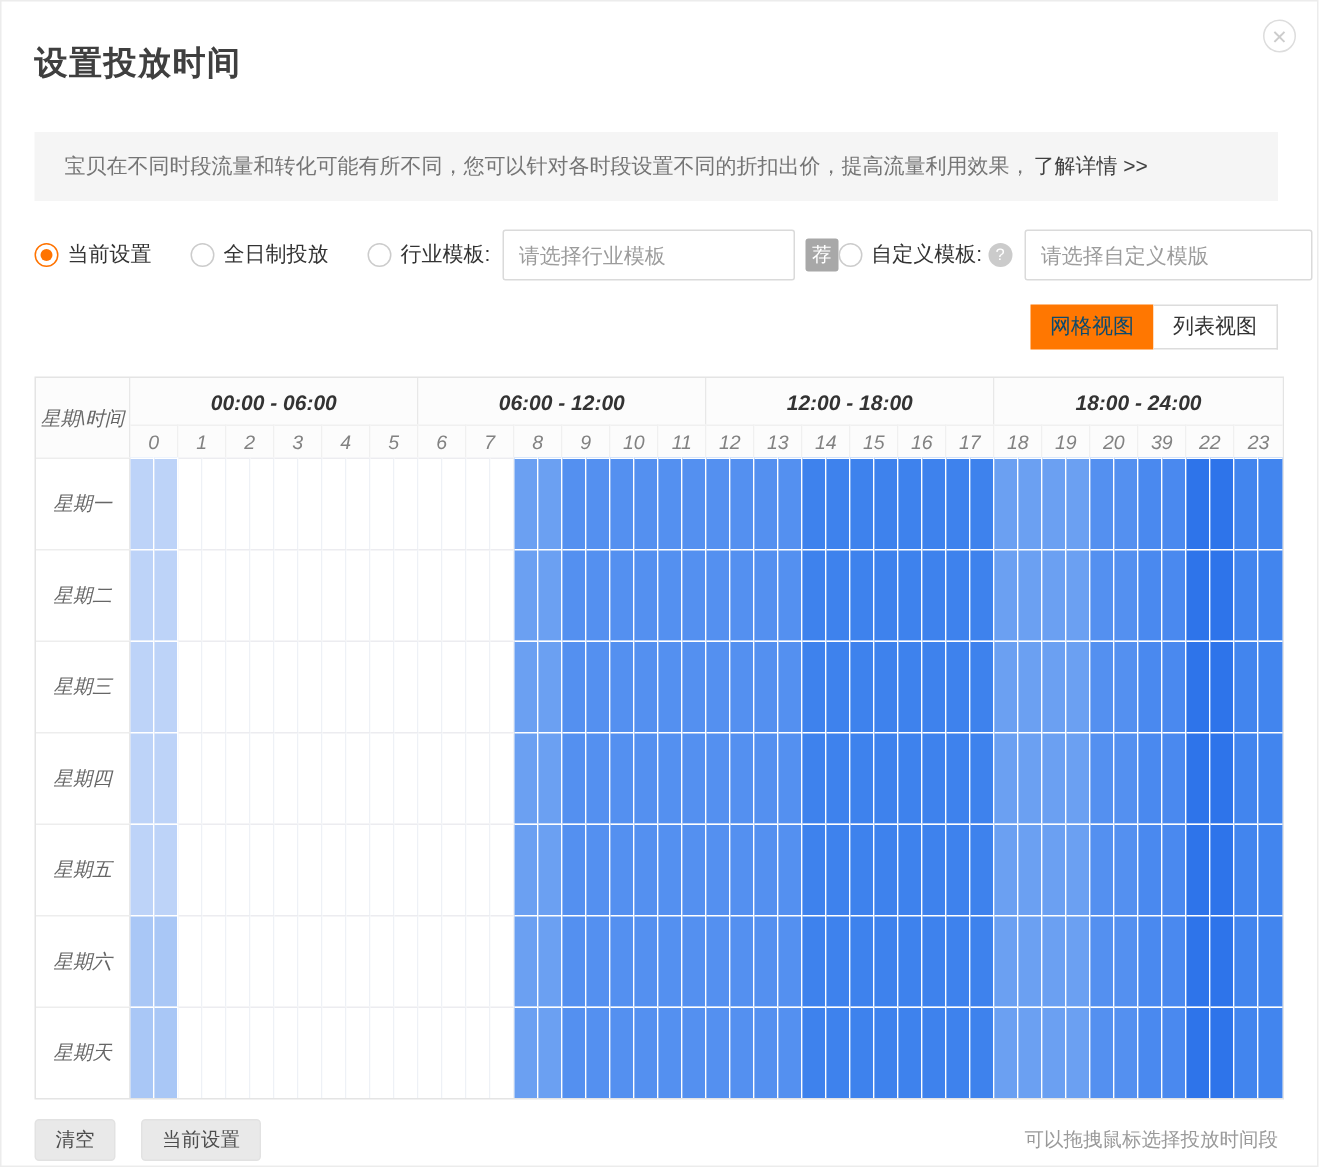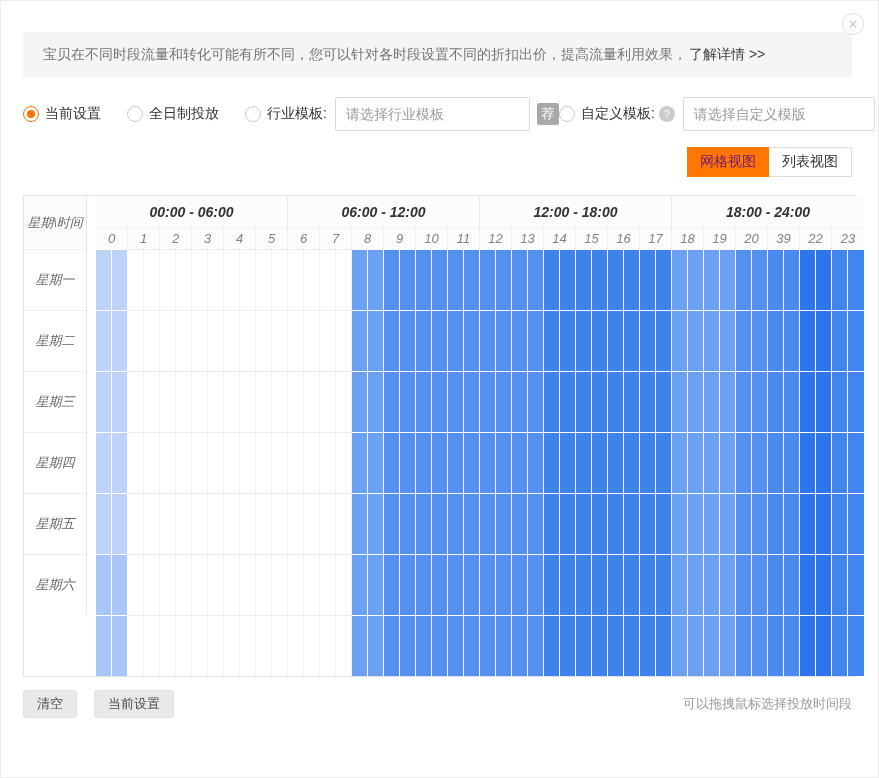--- a/index.html
+++ b/index.html
@@ -51,35 +51,35 @@
   }
   .help {
     width:16px; height:16px; border-radius:50%; background:#cbcbcb; color:#fff;
     font-size:11px; display:inline-flex; align-items:center; justify-content:center;
     margin-left:4px; cursor:pointer; flex:none;
   }
 
   
   .toggle-row { margin-top:16px; display:flex; justify-content:flex-end; }
   .toggle { height:30px; padding:0 13px; font-size:14px; display:flex; align-items:center; cursor:pointer; }
-  .toggle.active { background:#ff7701; color:#701a75; }
+  .toggle.active { background:#ff7701; color:#0c4a6e; }
   .toggle.inactive { background:#fff; color:#333; border:1px solid #dcdcdc; border-left:none; }
 
   
   .sched { margin-top:18px; display:flex; border:1px solid #e4e4e4; width:833px;font-style:italic; }
   .sched-left { width:63px; flex:none; }
   .corner {
     height:53px; display:flex; align-items:center; justify-content:center;
     font-size:13px; color:#666; border-right:1px solid #e8e8e8; background:#fcfcfc;
   }
   .day-label {
     height:61px; display:flex; align-items:center; justify-content:center;
     font-size:13px; color:#666; border-top:1px solid #ededed; border-right:1px solid #e8e8e8;
   }
-  .sched-right { width:768px; flex:none;margin-left:9px; }
+  .sched-right { width:768px; flex:none; }
   .group-row { display:flex; height:31px; }
   .group-cell {
     width:192px; border-right:1px solid #e8e8e8; background:#fcfcfc;
     display:flex; align-items:center; justify-content:center;
     font-size:14px; font-weight:bold; color:#333;
   }
   .group-cell:last-child { border-right:none; }
   .hour-row { display:flex; height:22px; }
   .hour-cell {
     width:32px; border-right:1px solid #f0f0f0; border-top:1px solid #f0f0f0;
@@ -106,20 +106,21 @@
   .gap-lg { margin-left:26px; }
   .gap-md { margin-left:8px; }
 </style>
 </head>
 <body>
 
 <button class="close-btn">✕</button>
 
 <div class="dialog">
 
+  <div class="page-title">设置投放时间</div>
 
   <div class="notice">
     <span>宝贝在不同时段流量和转化可能有所不同，您可以针对各时段设置不同的折扣出价，提高流量利用效果，</span>
       <span class="link">了解详情 &gt;&gt;</span>
   </div>
 
   <div class="options-row">
     <div class="opt">
       <span class="radio checked"></span>
       <span>当前设置</span>
@@ -150,20 +151,21 @@
   <div class="sched">
     <div class="sched-left">
       <div class="corner">星期\时间</div>
 
     <div class="day-label">星期一</div>
         <div class="day-label">星期二</div>
         <div class="day-label">星期三</div>
         <div class="day-label">星期四</div>
         <div class="day-label">星期五</div>
         <div class="day-label">星期六</div>
+        <div class="day-label">星期天</div>
       </div>
     <div class="sched-right">
       <div class="group-row">
           <div class="group-cell">00:00 - 06:00</div>
           <div class="group-cell">06:00 - 12:00</div>
           <div class="group-cell">12:00 - 18:00</div>
           <div class="group-cell">18:00 - 24:00</div>
         </div>
       <div class="hour-row">
           <div class="hour-cell">0</div>

